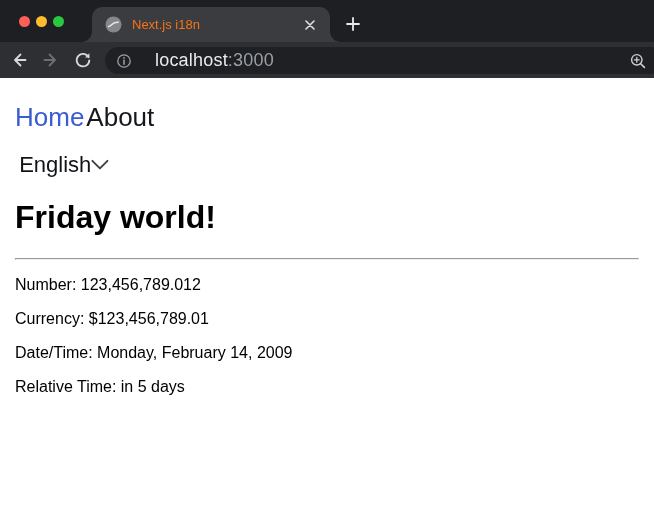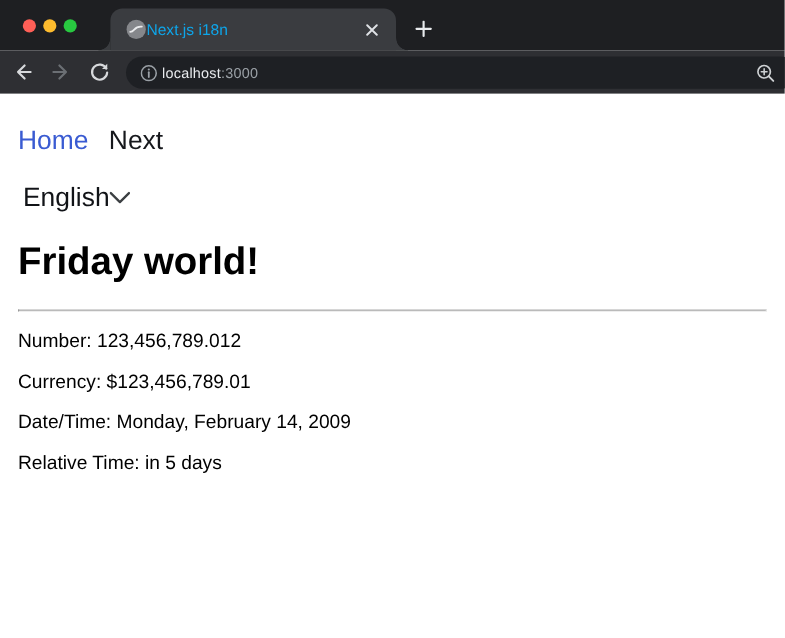--- a/index.html
+++ b/index.html
@@ -38,21 +38,22 @@
   .tab::before, .tab::after {
     content: ""; position: absolute; bottom: 0; width: 10px; height: 10px;
   }
   .tab::before { left: -10px;  background: radial-gradient(circle at 0 0,   rgba(0,0,0,0) 9.5px, #3a3c40 10px); }
   .tab::after  { right: -10px; background: radial-gradient(circle at 100% 0, rgba(0,0,0,0) 9.5px, #3a3c40 10px); }
 
   .favicon {
     width: 17px; height: 17px; flex: 0 0 auto;
   }
   .tab-title {
-    color: #0ea5e9; font-size: 13px; font-weight: 500;
+    margin-left: 10px;
+    color: #f97316; font-size: 13px; font-weight: 500;
     flex: 1 1 auto;
     white-space: nowrap; overflow: hidden;
   }
   .tab-close { width: 16px; height: 16px; display: flex; align-items: center; justify-content: center; border-radius: 4px; }
 
   .new-tab-btn {
     position: absolute; left: 344px; top: 15px;
     width: 18px; height: 18px;
     display: flex; align-items: center; justify-content: center;
   }
@@ -71,32 +72,32 @@
 
   .omnibox {
     position: absolute; left: 105px; top: 5px; right: -10px;
     height: 27px;
     background: #1e2024;
     border-radius: 13.5px;
     display: flex; align-items: center;
     padding: 0 10px 0 12px;
   }
   .site-info { width: 14px; height: 14px; flex: 0 0 auto; }
-  .url-text { margin-left: 4px; font-size: 12px; letter-spacing: .2px; white-space: nowrap; }
+  .url-text { margin-left: 24px; font-size: 18px; letter-spacing: .2px; white-space: nowrap; }
   .url-host { color: #e8eaed; }
   .url-port { color: #9aa0a6; }
   .zoom-btn { margin-left: auto; margin-right: 8px; width: 16px; height: 16px; flex: 0 0 auto; }
 
   
   .content {
     height: 454px;
     background: #ffffff;
     padding: 26px 15px 0 15px;
   }
-  .site-nav { display: flex; gap: 17px; font-size: 22px; line-height: 26px; }
+  .site-nav { display: flex; gap: 2px; font-size: 26px; line-height: 26px; }
   .nav-link-home  { color: #3a5bd2; text-decoration: none; }
   .nav-link-about { color: #16181c; text-decoration: none; }
 
   .lang-selector {
     margin-top: 22px;
     display: flex; 
     font-size: 22px; color: #111317; line-height: 26px;
     width: max-content;
   }
   .flag {
@@ -199,21 +200,21 @@
       <path d="M6.8 4.4 V9.2 M4.4 6.8 H9.2" stroke="#cdd0d3" stroke-width="1.3" stroke-linecap="round"></path>
       <path d="M10.7 10.7 L14.4 14.4" stroke="#cdd0d3" stroke-width="1.6" stroke-linecap="round"></path>
     </svg>
   </div>
 </div>
 
 <div class="content">
 
   <nav class="site-nav">
     <a href="#" class="nav-link-home">Home</a>
-    <a href="#" class="nav-link-about">Next</a>
+    <a href="#" class="nav-link-about">About</a>
   </nav>
 
   <div class="lang-selector">
     <span class="flag"></span>
     <span class="lang-label">English</span>
     <svg class="lang-chevron" viewBox="0 0 13 8">
       <path d="M1 1 L6.5 6.5 L12 1" fill="none" stroke="#3c4043" stroke-width="1.4" stroke-linecap="round" stroke-linejoin="round"></path>
     </svg>
   </div>
 

